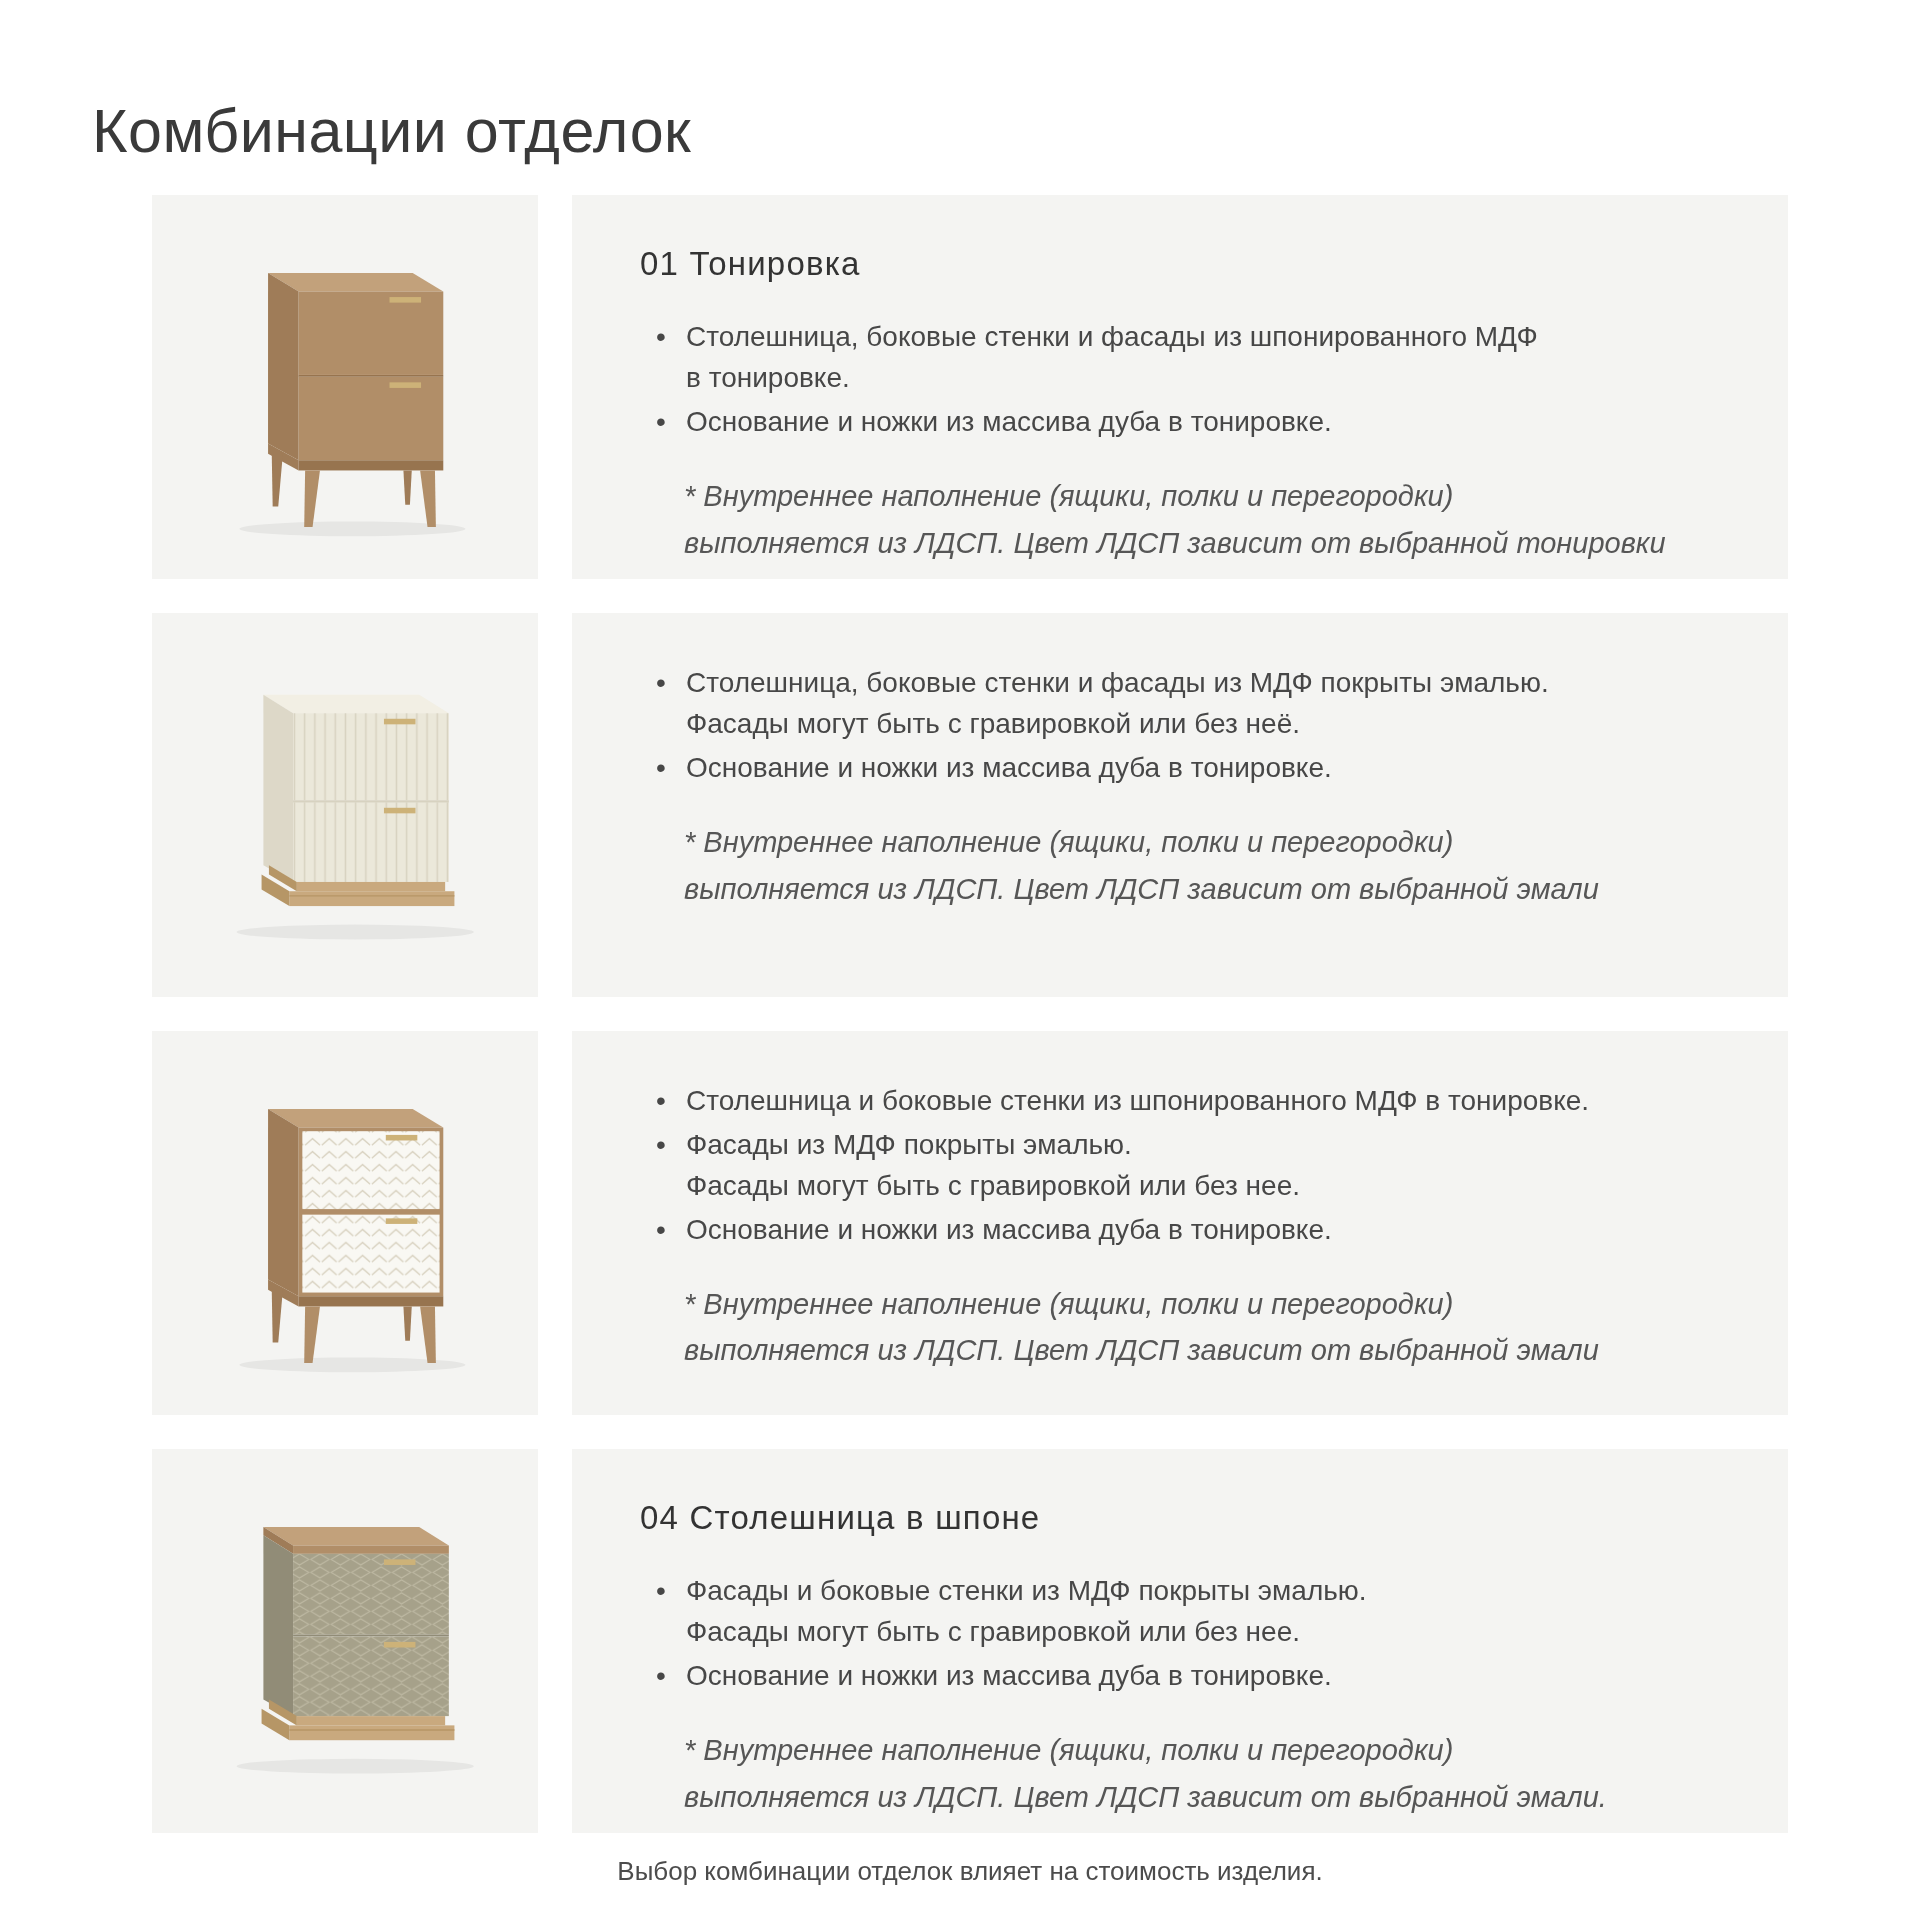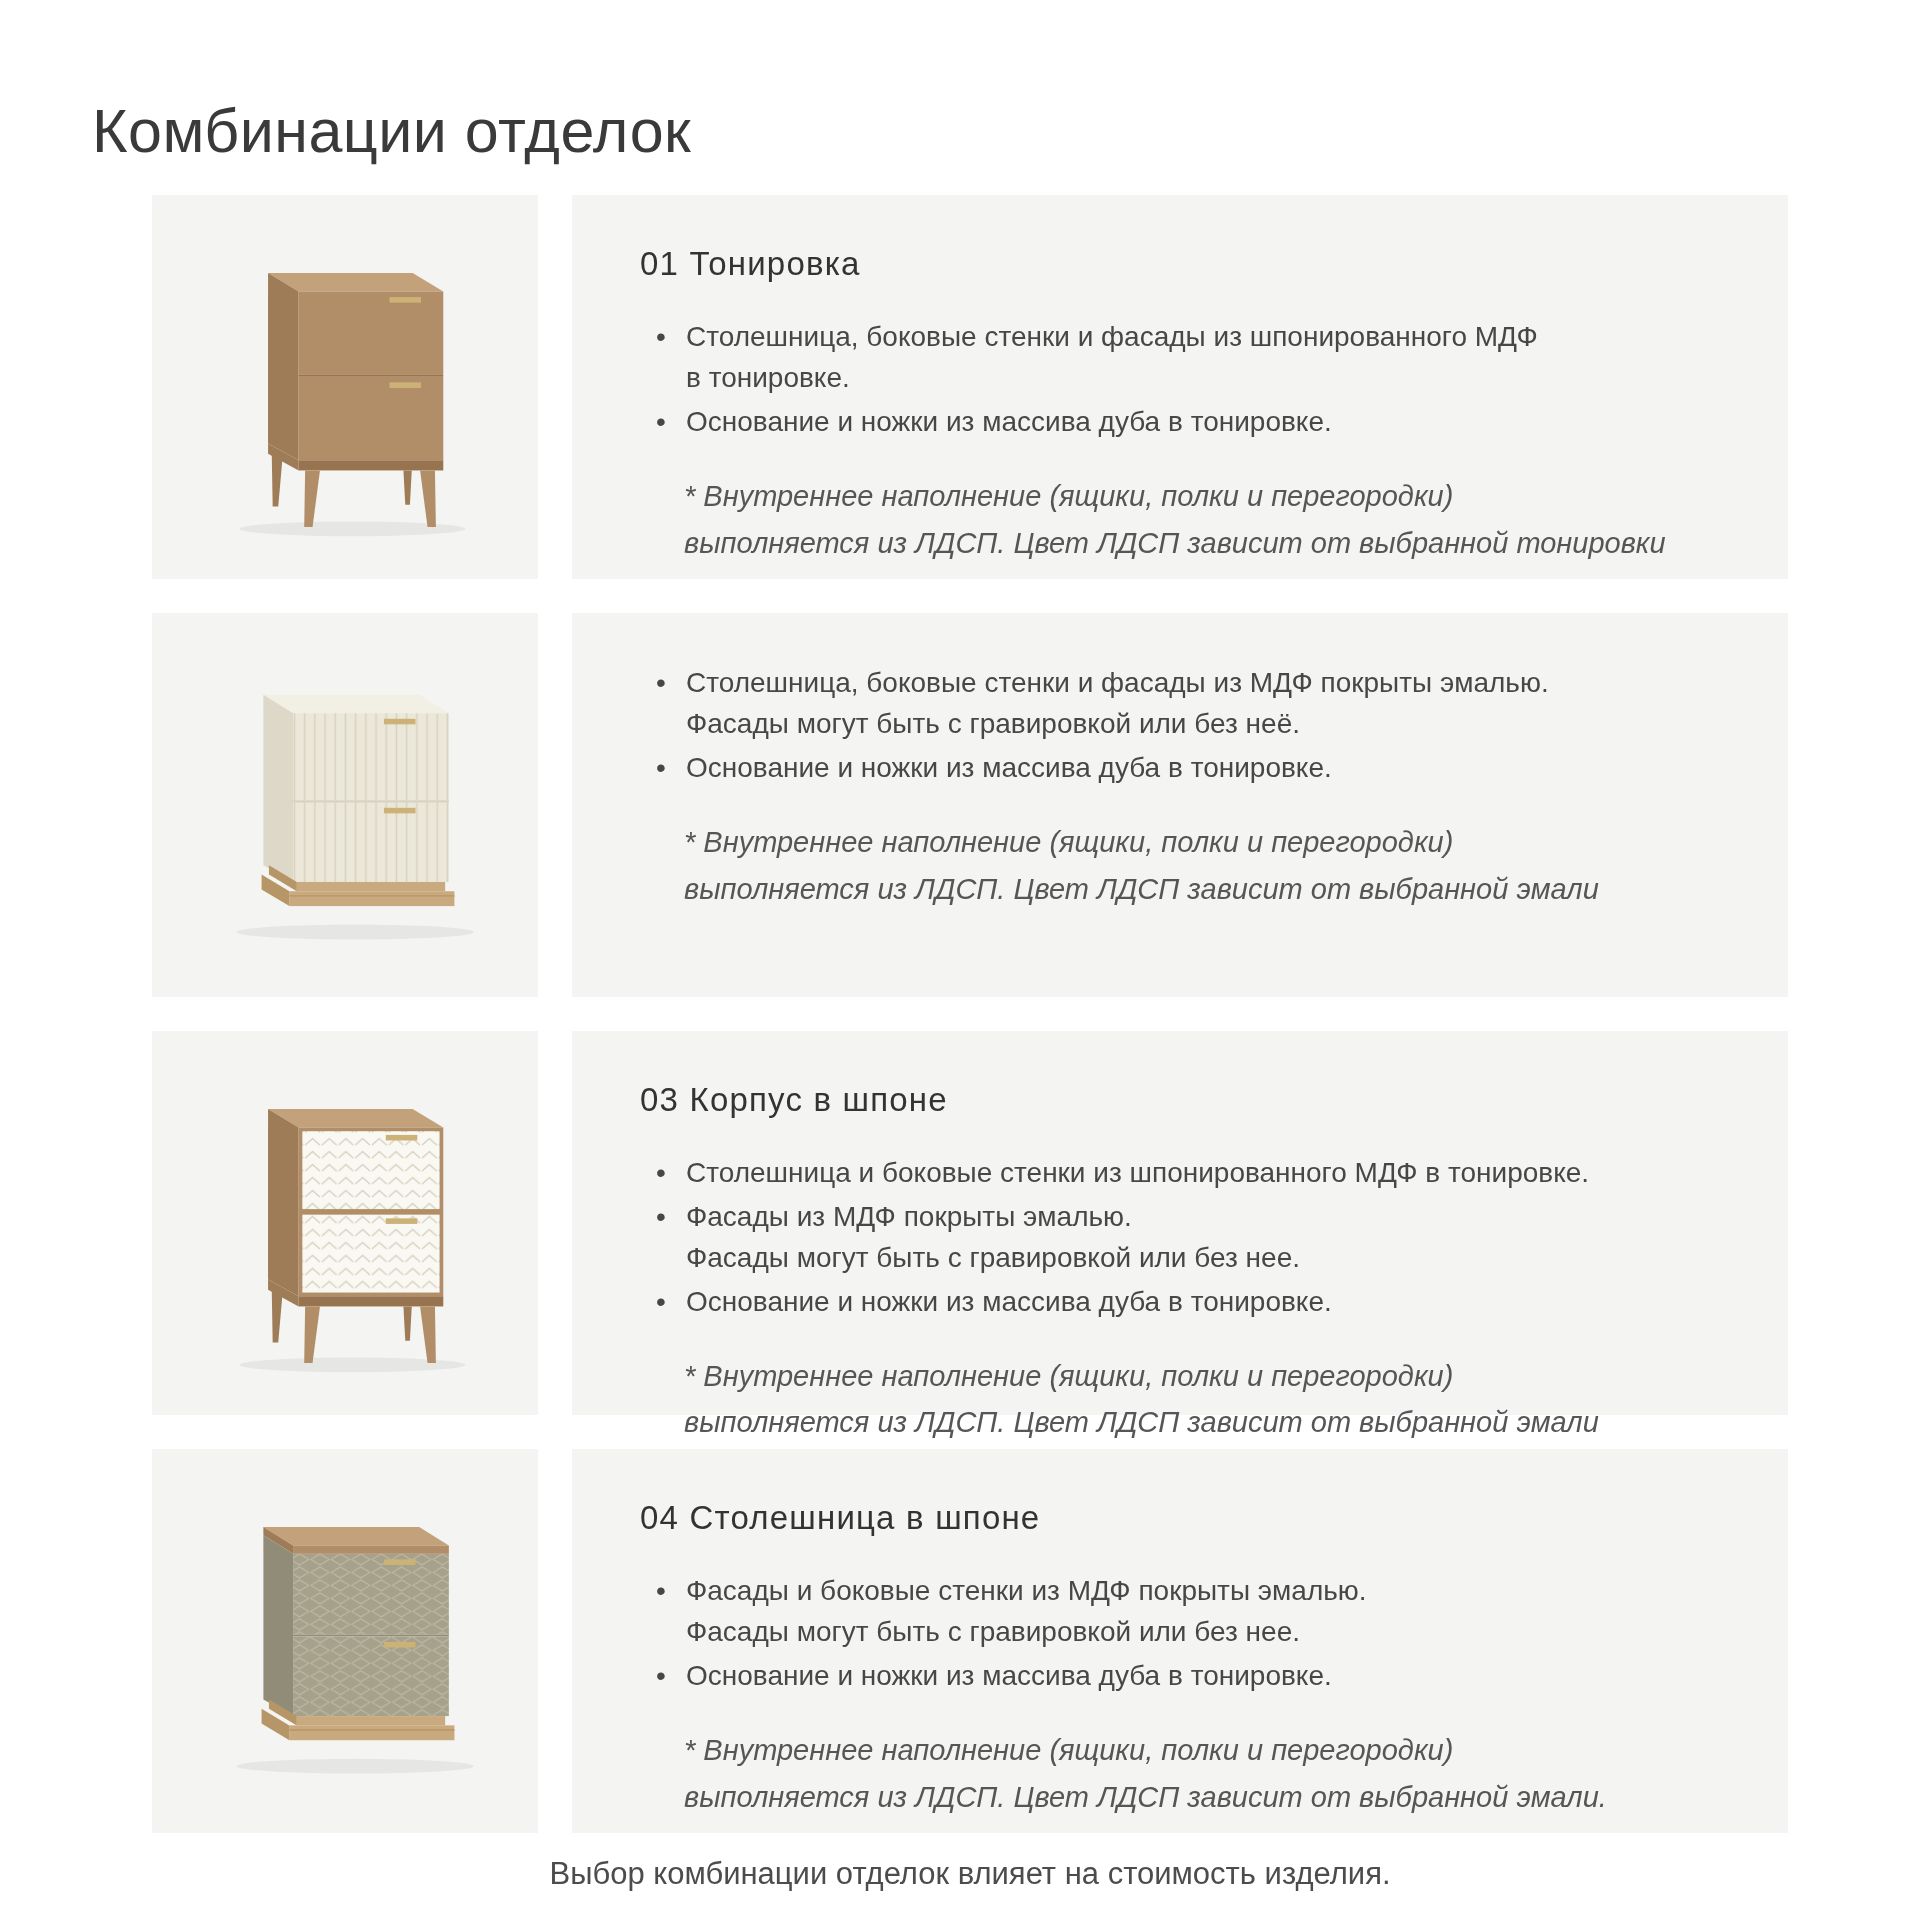--- a/index.html
+++ b/index.html
@@ -48,21 +48,21 @@
   }
   .note {
     margin:30px 0 0 44px;
     font-style:italic;
     font-size:29px; line-height:1.62; color:#565656;
     white-space:pre-line;
   }
   .footer-note {
     position:absolute; left:152px; top:1856px; width:1636px;
     text-align:center;
-    font-size:31px; color:#4c4c4c;
+    font-size:26px; color:#4c4c4c;
   }
   .ns-svg { display:block; }
 </style>
 </head>
 <body>
 
 <h1 class="page-title">Комбинации отделок</h1>
 
 <div class="rows">
 
@@ -151,21 +151,20 @@
         <rect x="214" y="160" width="34" height="6" style="fill:var(--brass)"></rect>
         <rect x="120" y="244" width="156" height="11" style="fill:var(--wood_dark)"></rect>
         <polygon points="87,226 120,244 120,255 87,237" style="fill:var(--wood_side)"></polygon>
         <polygon points="91,237 103,237 98,294 92,294" style="fill:var(--wood_side)"></polygon>
         <polygon points="233,255 242,255 240,292 235,292" style="fill:var(--wood_side)"></polygon>
         <polygon points="127,255 143,255 135,316 126,316" style="fill:var(--wood_front)"></polygon>
         <polygon points="251,255 267,255 268,316 259,316" style="fill:var(--wood_front)"></polygon>
       </svg>
     </div>
     <div class="text-cell">
-      <h2 class="section-heading">03 Корпус в шпоне</h2>
       <ul class="bullets">
         <li>Столешница и боковые стенки из шпонированного МДФ в тонировке.</li>
         <li>Фасады из МДФ покрыты эмалью.
 Фасады могут быть с гравировкой или без нее.</li>
         <li>Основание и ножки из массива дуба в тонировке.</li>
       </ul>
       <div class="note">* Внутреннее наполнение (ящики, полки и перегородки)
 выполняется из ЛДСП. Цвет ЛДСП зависит от выбранной эмали</div>
     </div>
   </div>

